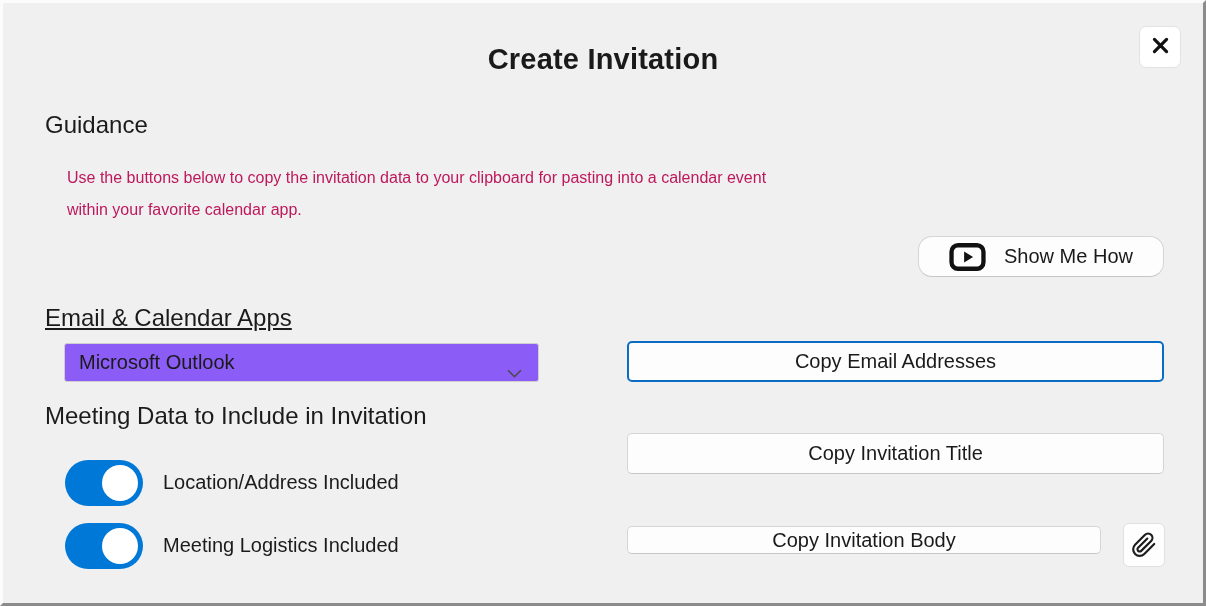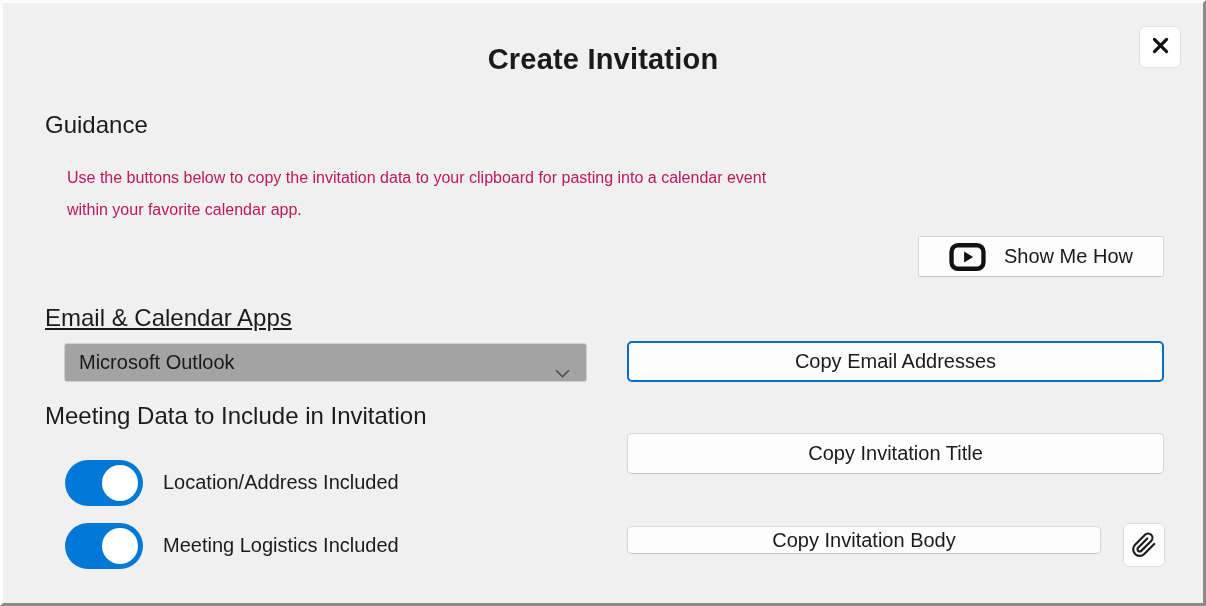--- a/index.html
+++ b/index.html
@@ -43,27 +43,27 @@
     border-bottom-color:#c6c6c6;
     border-radius:5px;
     font-family:inherit;
     font-size:20px;
     color:#1a1a1a;
     display:flex; align-items:center; justify-content:center;
     cursor:pointer;
   }
   .show-how-btn {
     left:915px; top:233px; width:246px; height:41px;
-    border-radius:2px;
+    border-radius:14px;
     gap:18px;
   }
   .email-label { left:42px; top:301px;text-decoration:underline; }
   .select {
-    left:61px; top:340px; width:523px; height:39px;
-    background:#a3a3a3;
+    left:61px; top:340px; width:475px; height:39px;
+    background:#8b5cf6;
     border:1px solid #cfcfcf;
     border-radius:3px;
     display:flex; align-items:center;
     padding:0 14px;
     font-size:20px;
     cursor:pointer;
   }
   .select .chevron { position:absolute; right:16px; top:16px; }
   .copy-email-btn {
     left:624px; top:338px; width:537px; height:41px;

